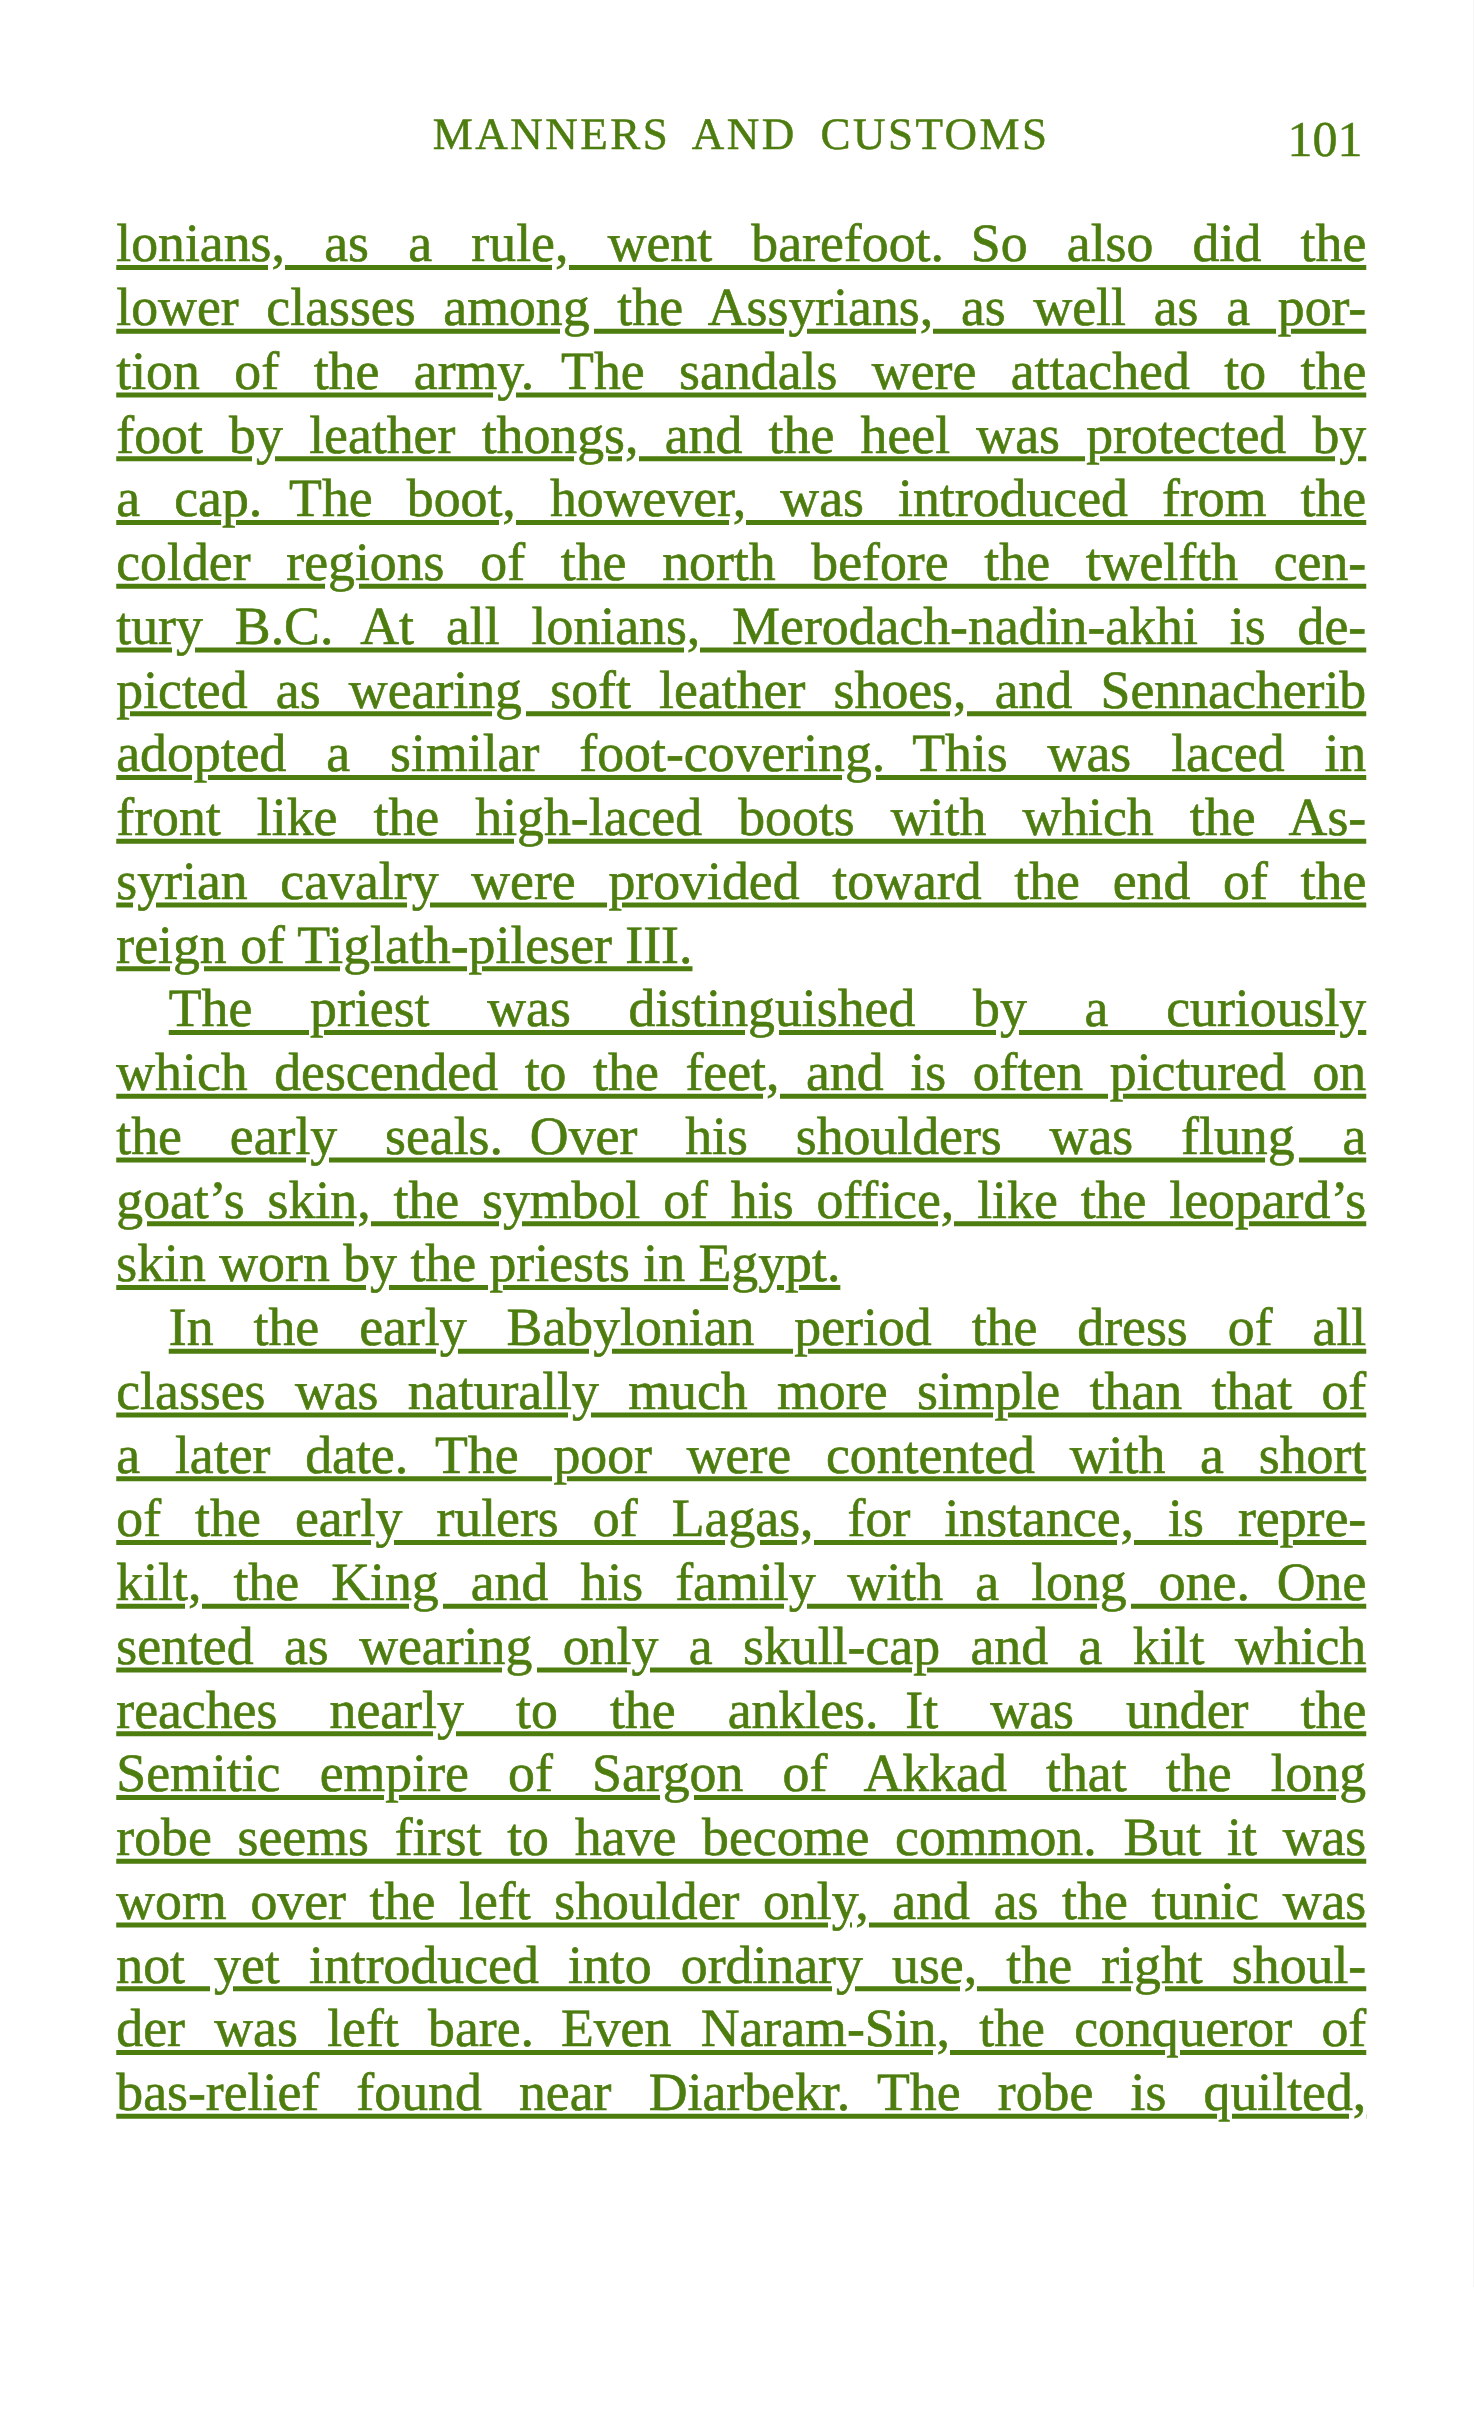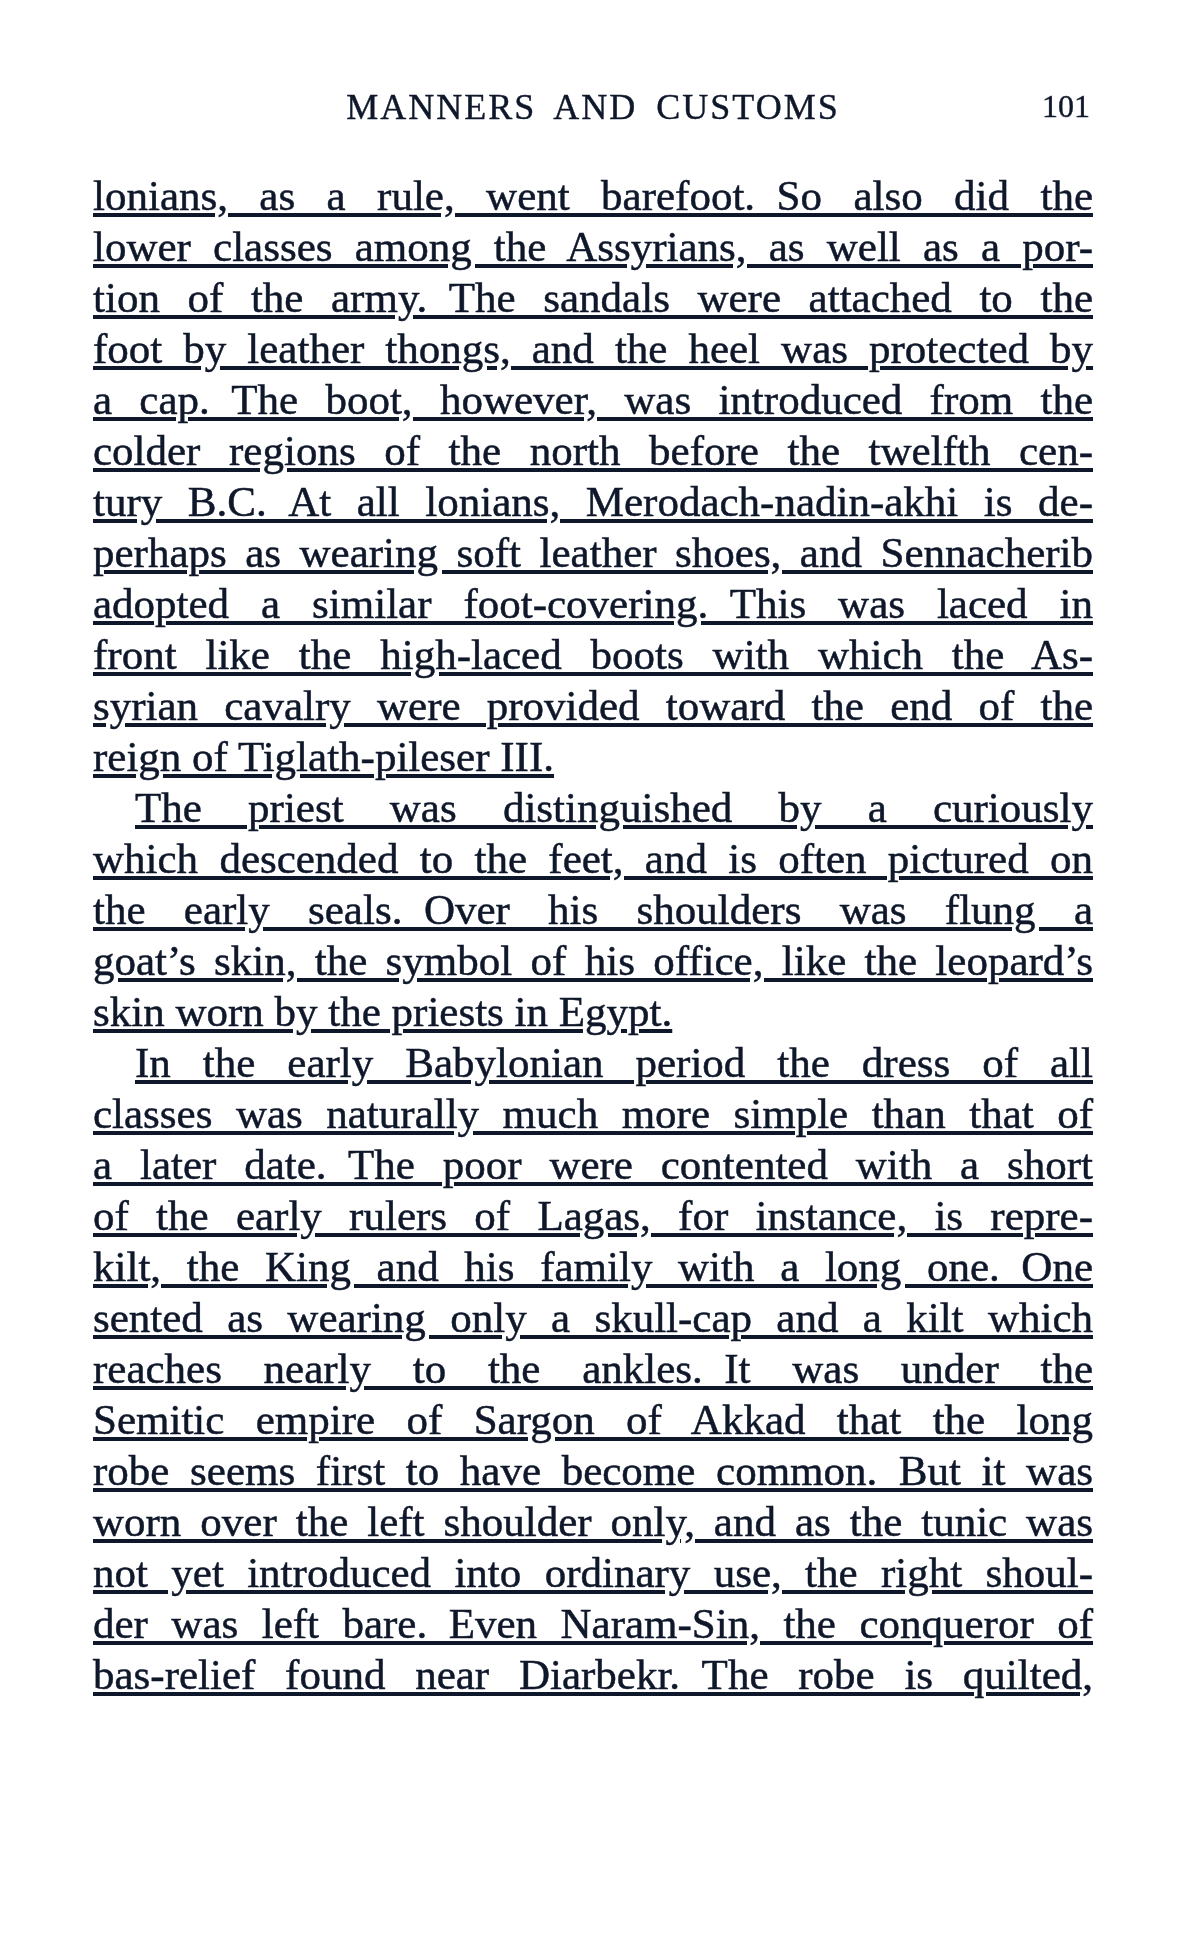--- a/index.html
+++ b/index.html
@@ -5,41 +5,41 @@
   html, body {
     margin: 0;
     padding: 0;
     background: #e8e8e8;
   }
   .page {
     position: relative;
     width: 1179px;
     height: 1935px;
     background: #ffffff;
-    color: #0f172a;
+    color: #4d7c0f;
     font-family: "Liberation Serif", serif;
     overflow: hidden;
   }
   .running-head {
     position: absolute;
     top: 86px;
     left: 93px;
     width: 1000px;
     text-align: center;
     font-size: 36px;
     letter-spacing: 2px;
     word-spacing: 8px;
     -webkit-text-stroke: 0.4px currentColor;
     white-space: nowrap;
   }
   .pageno {
     position: absolute;
     top: 88px;
     right: 89px;
-    font-size: 32px;
+    font-size: 40px;
     -webkit-text-stroke: 0.4px currentColor;
   }
   .body-col {
     position: absolute;
     top: 170px;
     left: 93px;
     width: 1000px;
     font-size: 43px;
     line-height: 51px;
     -webkit-text-stroke: 0.5px currentColor;
@@ -66,21 +66,21 @@
   <div class="pageno">101</div>
 
   <div class="body-col">
     <div class="ln">lonians, as a rule, went barefoot. So also did the</div>
     <div class="ln">lower classes among the Assyrians, as well as a por-</div>
     <div class="ln">tion of the army. The sandals were attached to the</div>
     <div class="ln">foot by leather thongs, and the heel was protected by</div>
     <div class="ln">a cap. The boot, however, was introduced from the</div>
     <div class="ln">colder regions of the north before the twelfth cen-</div>
     <div class="ln">tury B.C. At all lonians, Merodach-nadin-akhi is de-</div>
-    <div class="ln">perhaps as wearing soft leather shoes, and Sennacherib</div>
+    <div class="ln">picted as wearing soft leather shoes, and Sennacherib</div>
     <div class="ln">adopted a similar foot-covering. This was laced in</div>
     <div class="ln">front like the high-laced boots with which the As-</div>
     <div class="ln">syrian cavalry were provided toward the end of the</div>
     <div class="ln end">reign of Tiglath-pileser III.</div>
     <div class="ln ind">The priest was distinguished by a curiously</div>
     <div class="ln">which descended to the feet, and is often pictured on</div>
     <div class="ln">the early seals. Over his shoulders was flung a</div>
     <div class="ln">goat’s skin, the symbol of his office, like the leopard’s</div>
     <div class="ln end">skin worn by the priests in Egypt.</div>
     <div class="ln ind">In the early Babylonian period the dress of all</div>

